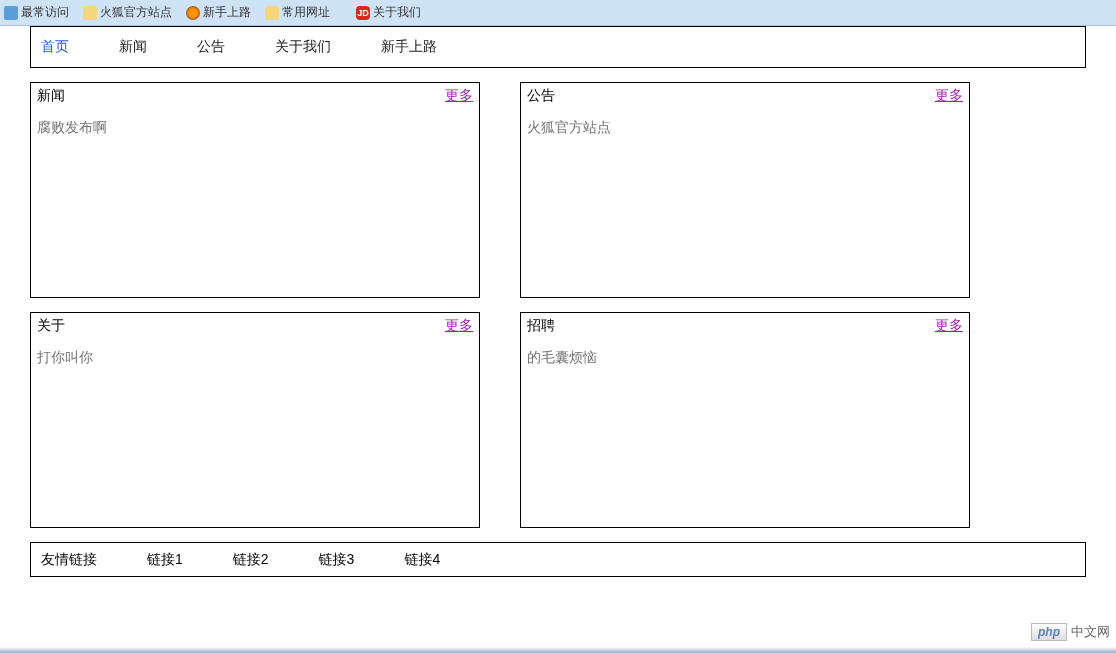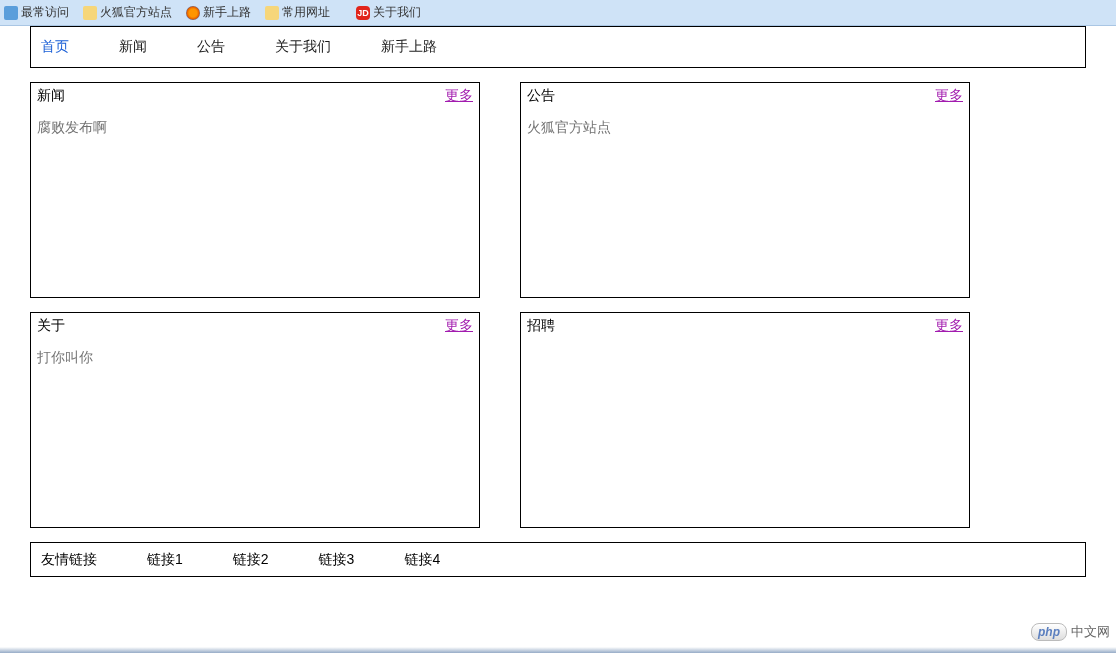--- a/index.html
+++ b/index.html
@@ -123,21 +123,21 @@
       bottom: 12px;
       display: flex;
       align-items: center;
       gap: 4px;
       font-size: 13px;
       color: #666;
     }
     .watermark .php-logo {
       background: linear-gradient(180deg, #fff, #ddd);
       border: 1px solid #bbb;
-      border-radius: 8px;
+      border-radius: 0;
       padding: 1px 6px;
       font-weight: bold;
       font-style: italic;
       color: #5b7fbf;
       font-size: 12px;
     }
     .bottom-shadow {
       position: absolute;
       left: 0; right: 0; bottom: 0;
       height: 6px;
@@ -202,20 +202,21 @@
         <span class="panel-title">关于</span>
         <a class="more-link">更多</a>
       </div>
       <div class="panel-content">打你叫你</div>
     </div>
     <div class="panel">
       <div class="panel-header">
         <span class="panel-title">招聘</span>
         <a class="more-link">更多</a>
       </div>
+      <div class="panel-content">的毛囊烦恼</div>
     </div>
   </div>
 
   <div class="links-bar">
     <span class="links-label">友情链接</span>
     <span class="footer-link">链接1</span>
     <span class="footer-link">链接2</span>
     <span class="footer-link">链接3</span>
     <span class="footer-link">链接4</span>
   </div>

